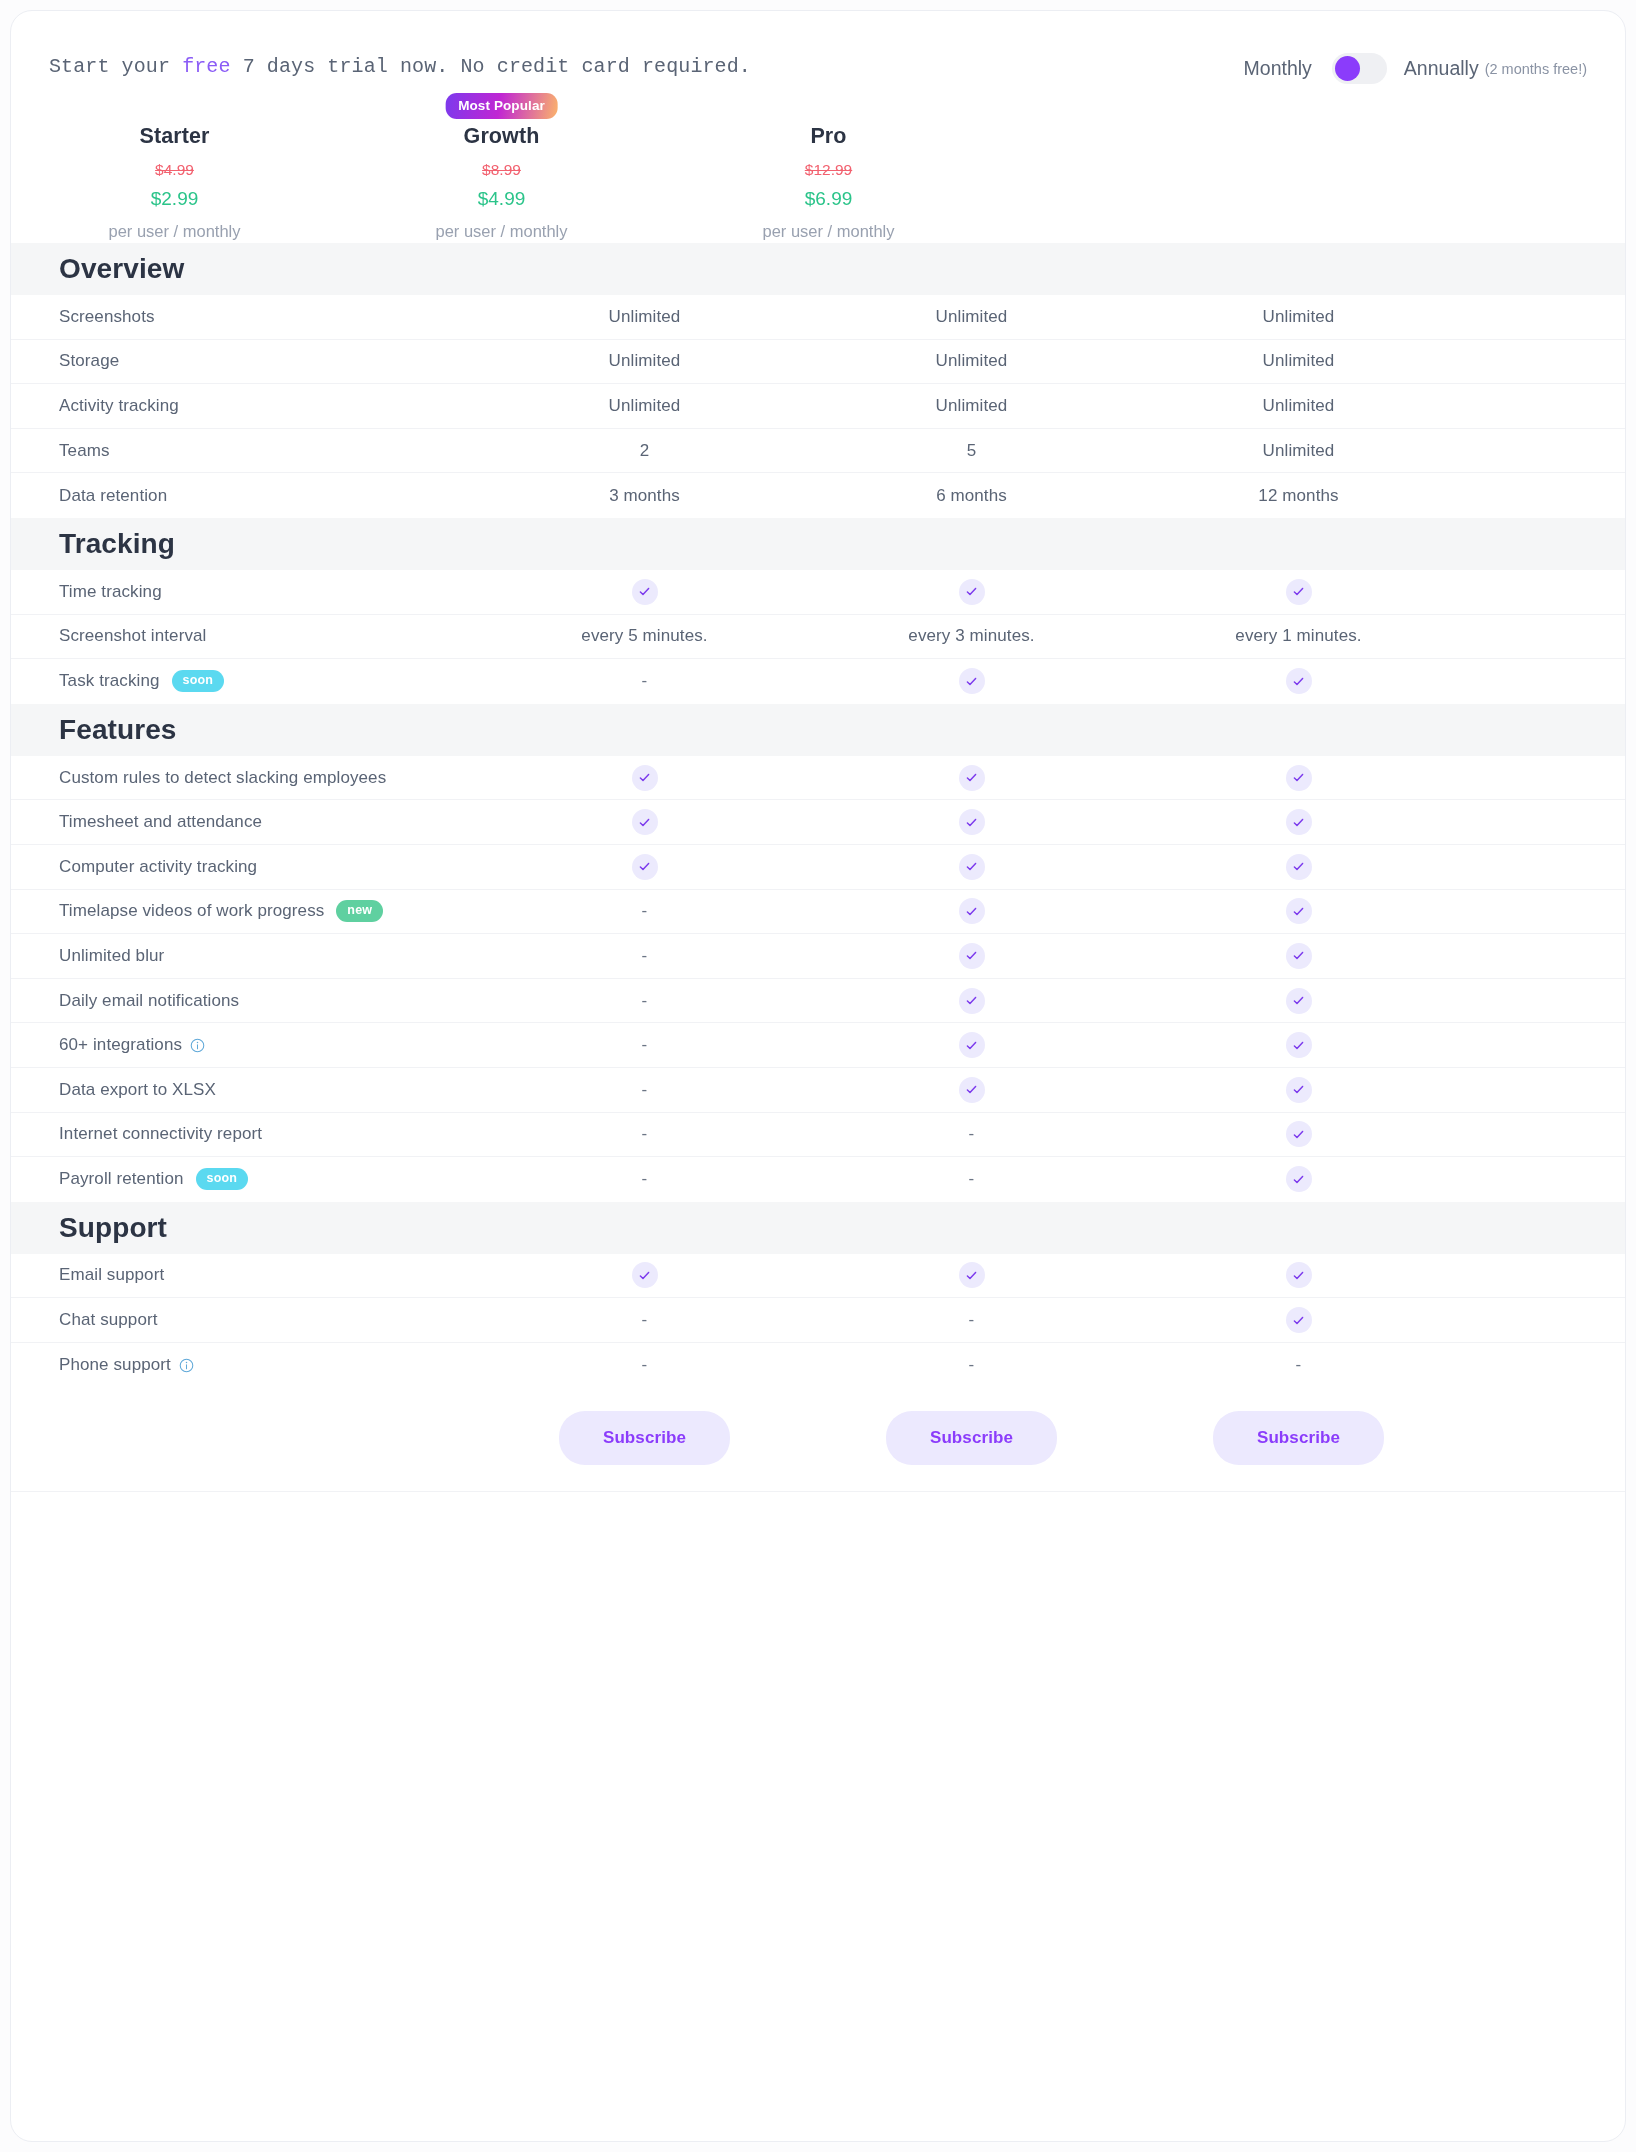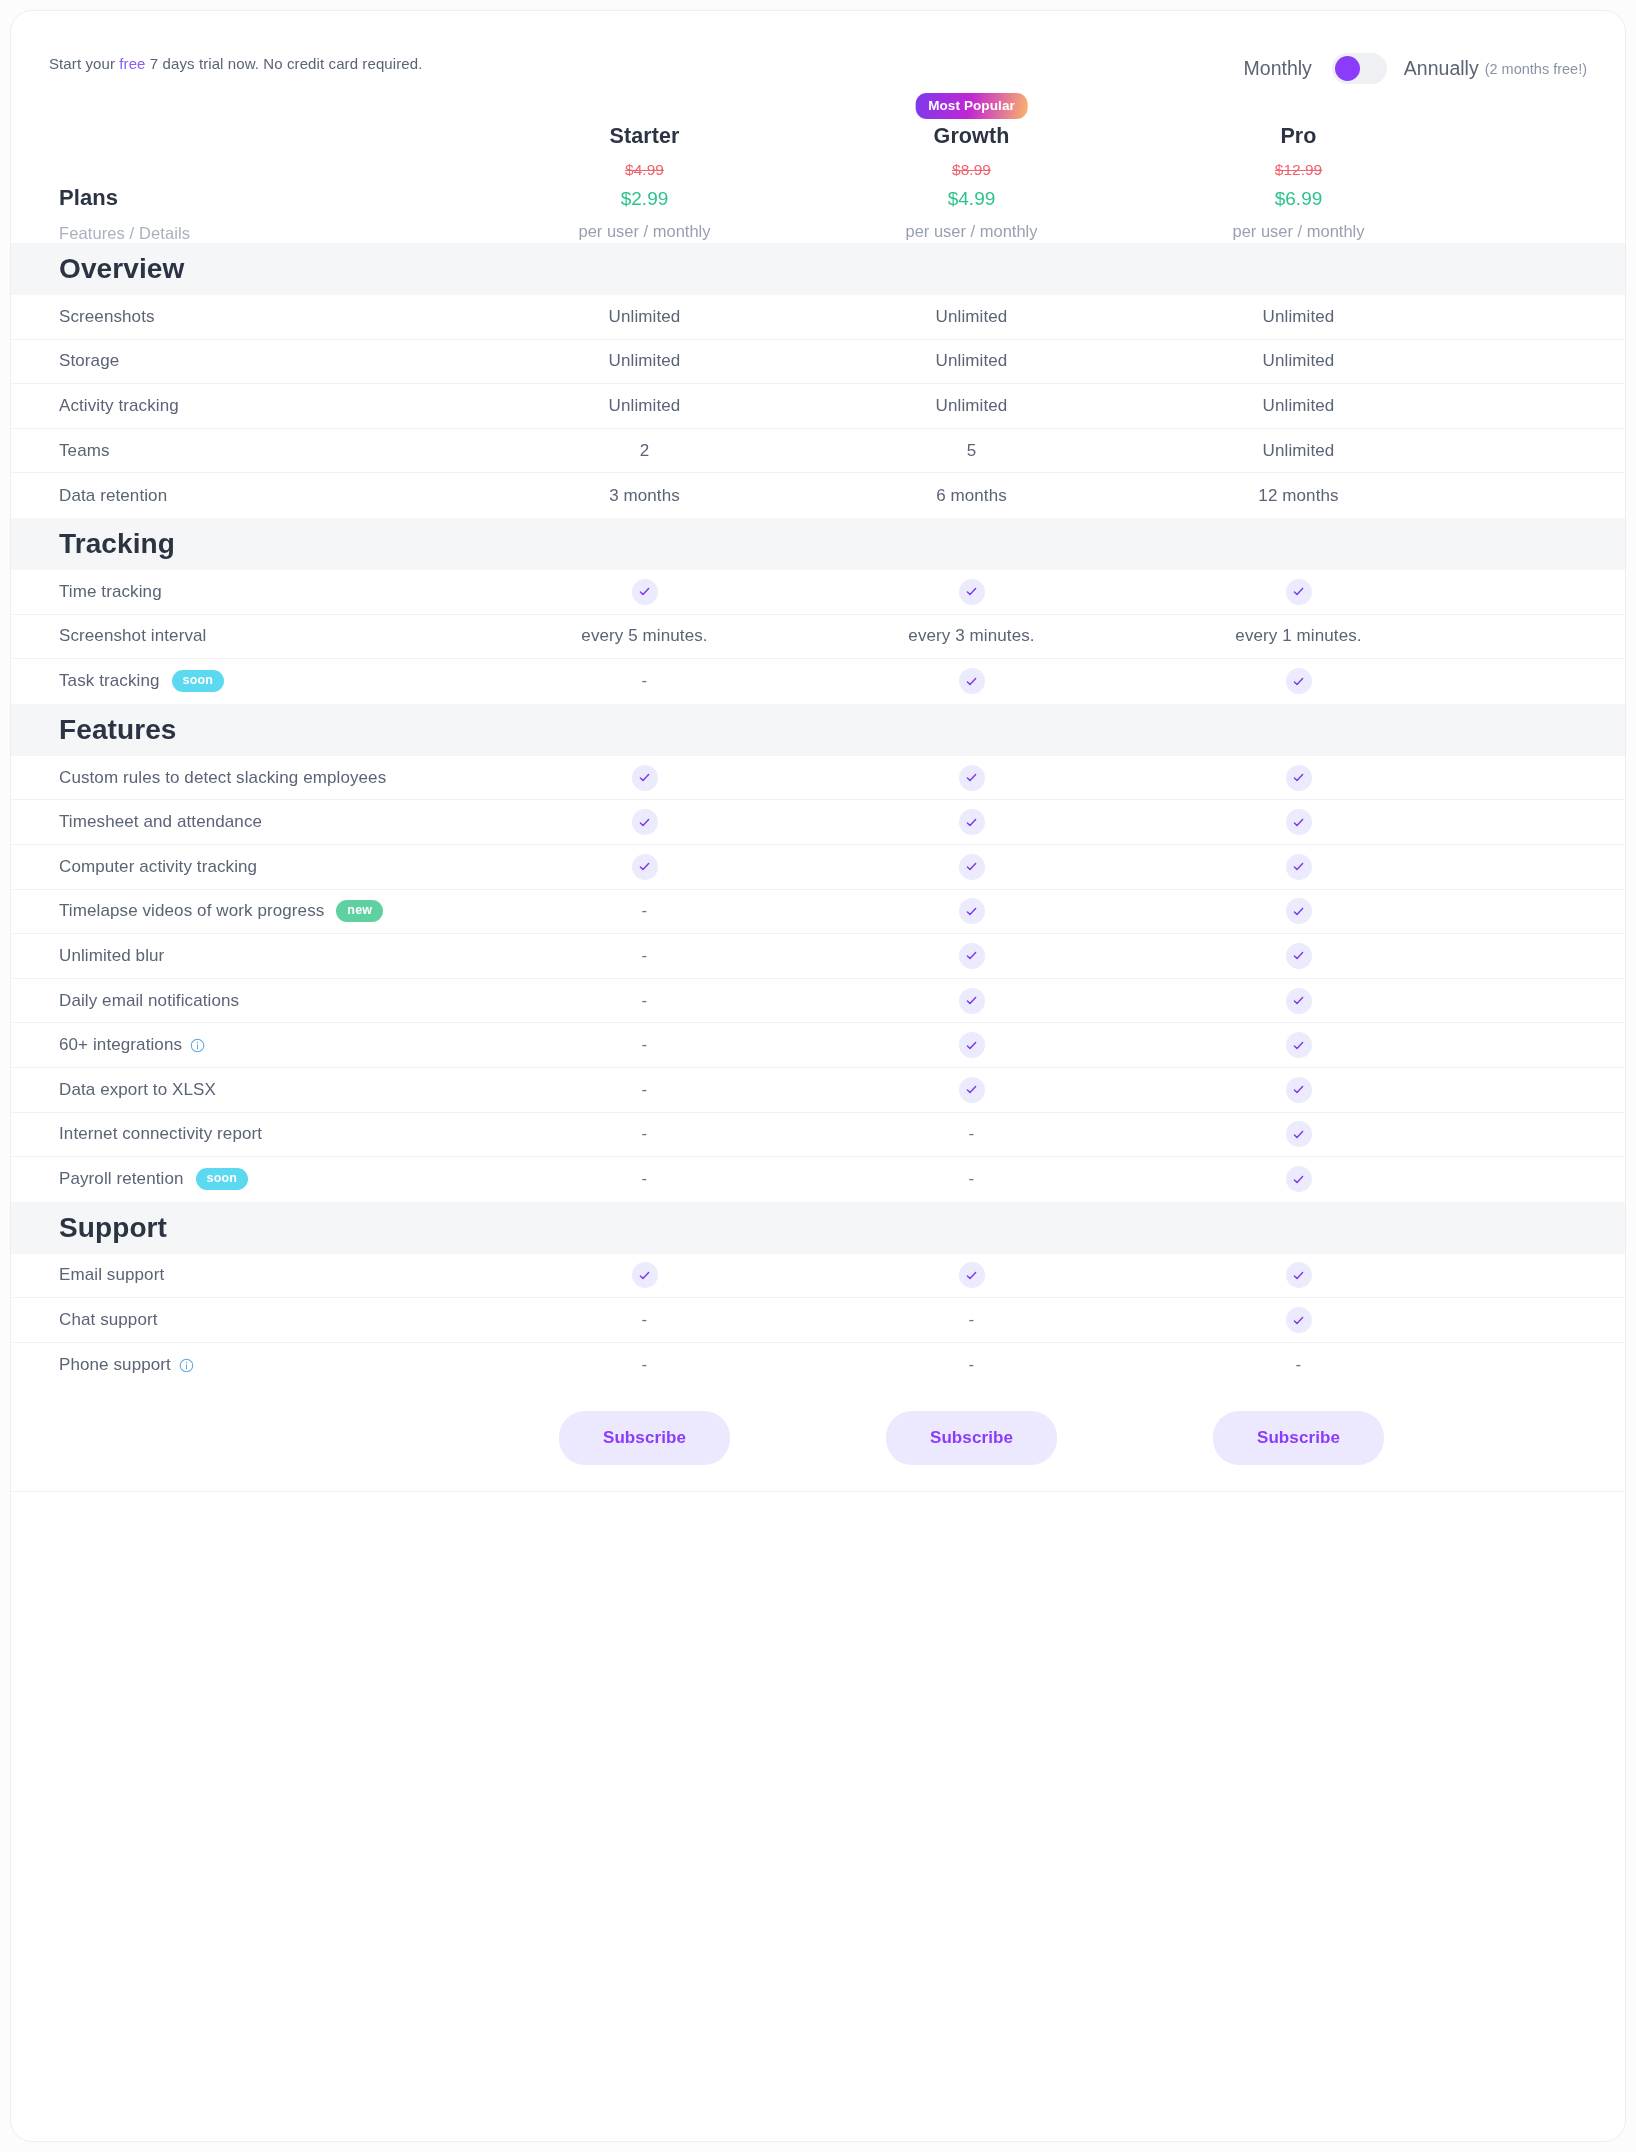--- a/index.html
+++ b/index.html
@@ -38,23 +38,24 @@
   .topbar {
     position: absolute;
     left: 0; top: 0;
     width: 100%;
     height: 110px;
   }
   .trial-text {
     position: absolute;
     left: 38px;
     top: 44px;
-    font-size: 15px;
+    font-size: 20px;
     color: #5a6475;
     letter-spacing: 0.1px;
+    font-family: Liberation Mono, monospace;
   }
   .trial-text .free {
     color: #8b5cf6;
   }
   .billing-toggle {
     position: absolute;
     right: 38px;
     top: 42px;
     display: flex;
     align-items: center;
@@ -278,24 +279,20 @@
         <span class="bt-label">Monthly</span>
         <div class="switch">
           <div class="knob"></div>
         </div>
         <span class="bt-label annual">Annually</span>
         <span class="bt-small">(2 months free!)</span>
       </div>
     </div>
 
     <div class="grid-row plan-head-row">
-      <div class="col-feature">
-        <div class="plans-title">Plans</div>
-        <div class="plans-sub">Features / Details</div>
-      </div>
 
       <div class="col-plan">
         <div class="plan-head">
           <div class="plan-name">Starter</div>
           <div class="plan-old">$4.99</div>
           <div class="plan-price">$2.99</div>
           <div class="plan-period">per user / monthly</div>
         </div>
       </div>
 

